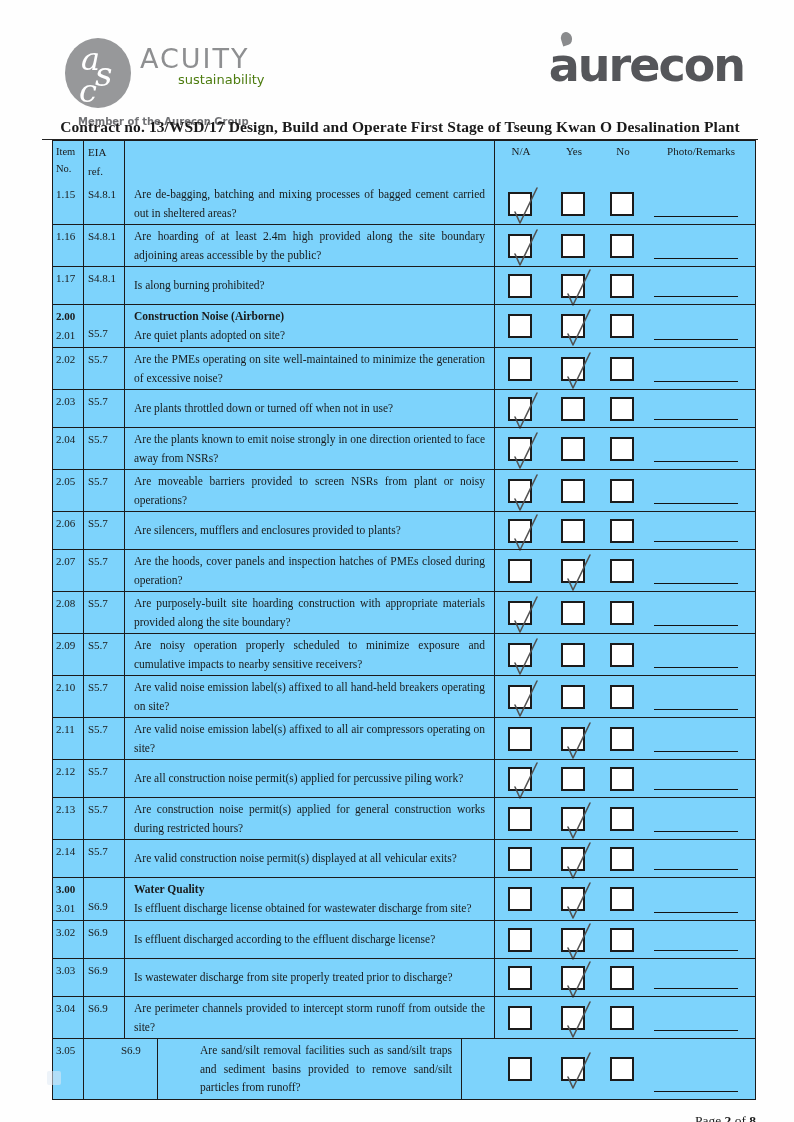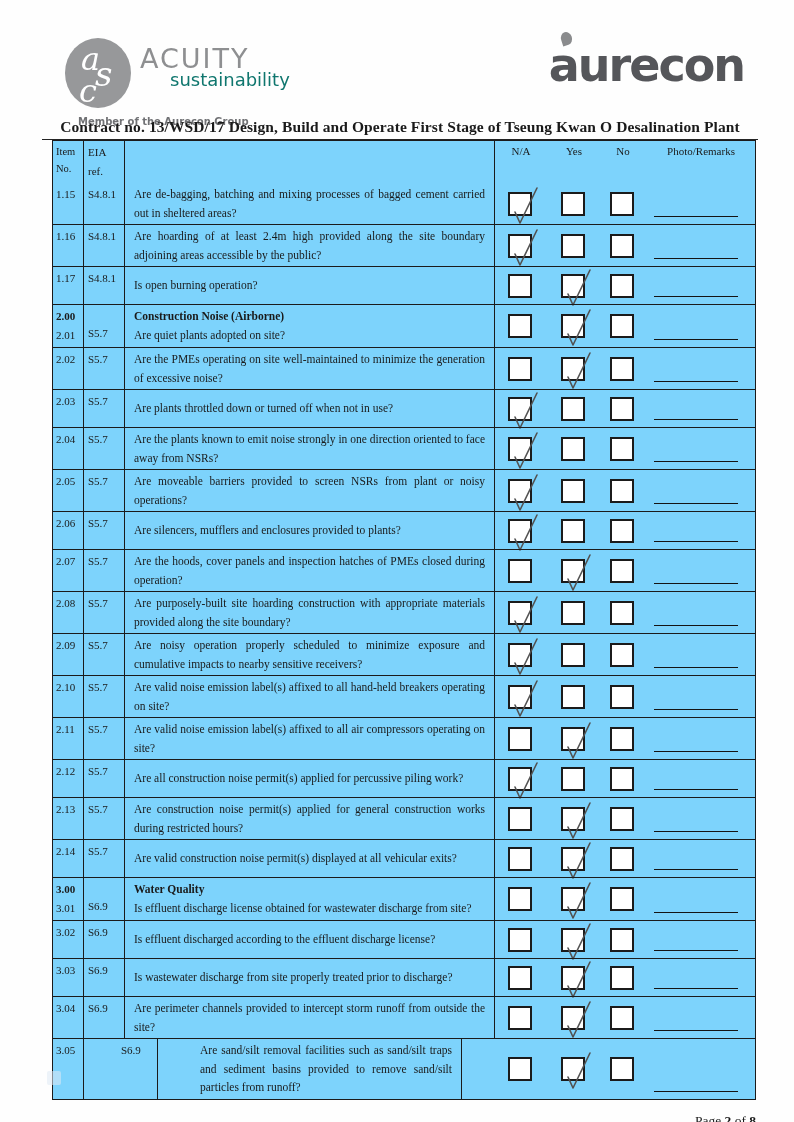--- a/index.html
+++ b/index.html
@@ -10,21 +10,21 @@
     overflow:hidden;
   }
 
   
   .hdr { position:absolute; left:0; top:0; width:100%; height:118px; }
   .acuity { position:absolute; left:62px; top:36px; }
   .acuity-row { display:flex; align-items:flex-start; }
   .acuity-mark { width:72px; height:74px; }
   .acuity-text { margin-left:6px; margin-top:10px; font-family:"DejaVu Sans", sans-serif; }
   .acuity-name { font-size:27px; font-weight:normal; color:#8e8f91; letter-spacing:2px; line-height:26px; }
-  .acuity-tag { font-size:18px; color:#0f766e; margin-left:30px; line-height:16px; }
+  .acuity-tag { font-size:13px; color:#4d7c0f; margin-left:38px; line-height:16px; }
   .acuity-member { font-family:"DejaVu Sans", sans-serif; font-size:10px; font-weight:bold; color:#707174; margin-top:6px; margin-left:16px; }
   .aurecon { position:absolute; right:50px; top:42px; }
   .aurecon-word { position:relative; font-family:"DejaVu Sans", sans-serif; font-weight:bold;
     font-size:46px; line-height:46px; color:#55565a; letter-spacing:-2px; }
   .aurecon-dot { position:absolute; left:12px; top:-10px; width:11px; height:13px;
     background:#8a8b8d; border-radius:60% 60% 60% 0; transform:rotate(-18deg); }
 
   
   .title {
     position:absolute; left:42px; top:118px; width:716px; text-align:center;
@@ -162,21 +162,21 @@
               <div class="remline"></div>
             </div>
           </div><div class="trow">
             <div class="c-item">
               <div>1.17</div>
             </div>
             <div class="c-ref">
               <div>S4.8.1</div>
             </div>
             <div class="c-q">
-              <div>Is open burning operation?</div>
+              <div>Is along burning prohibited?</div>
             </div>
             <div class="c-checks">
               <div class="bx bx-na"></div>
               <div class="bx bx-yes">
                 <svg viewBox="0 0 40 48" class="tick">
                   <polyline points="10,30 15,41 32,6" fill="none" stroke="#525252" stroke-width="1.6" stroke-linecap="round" stroke-linejoin="round"></polyline>
                 </svg>
               </div>
               <div class="bx bx-no"></div>
               <div class="remline"></div>

